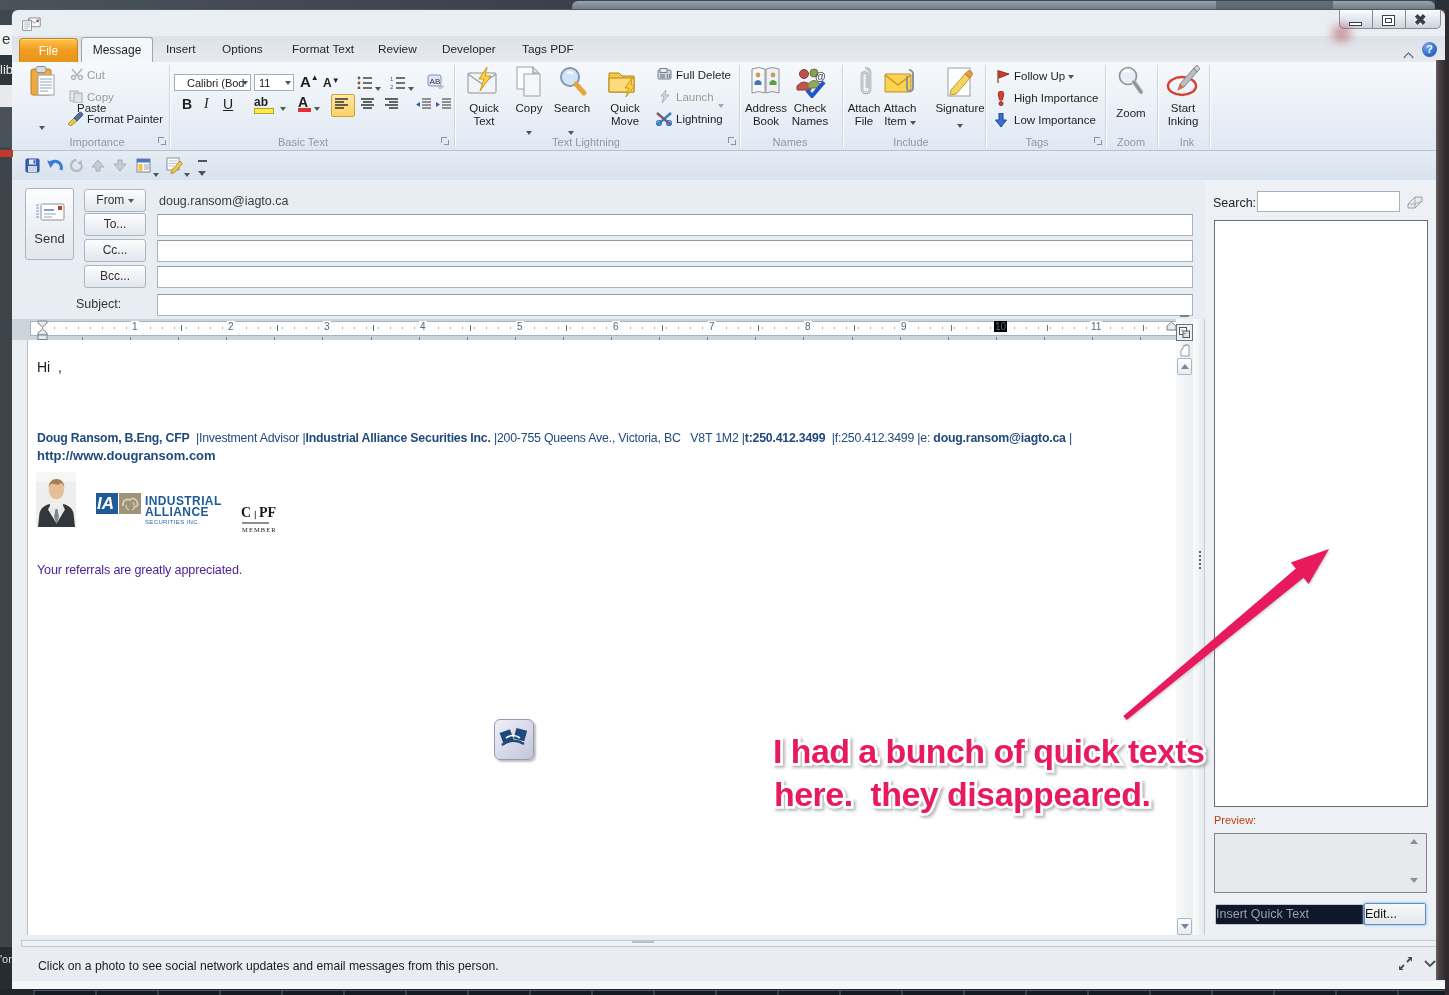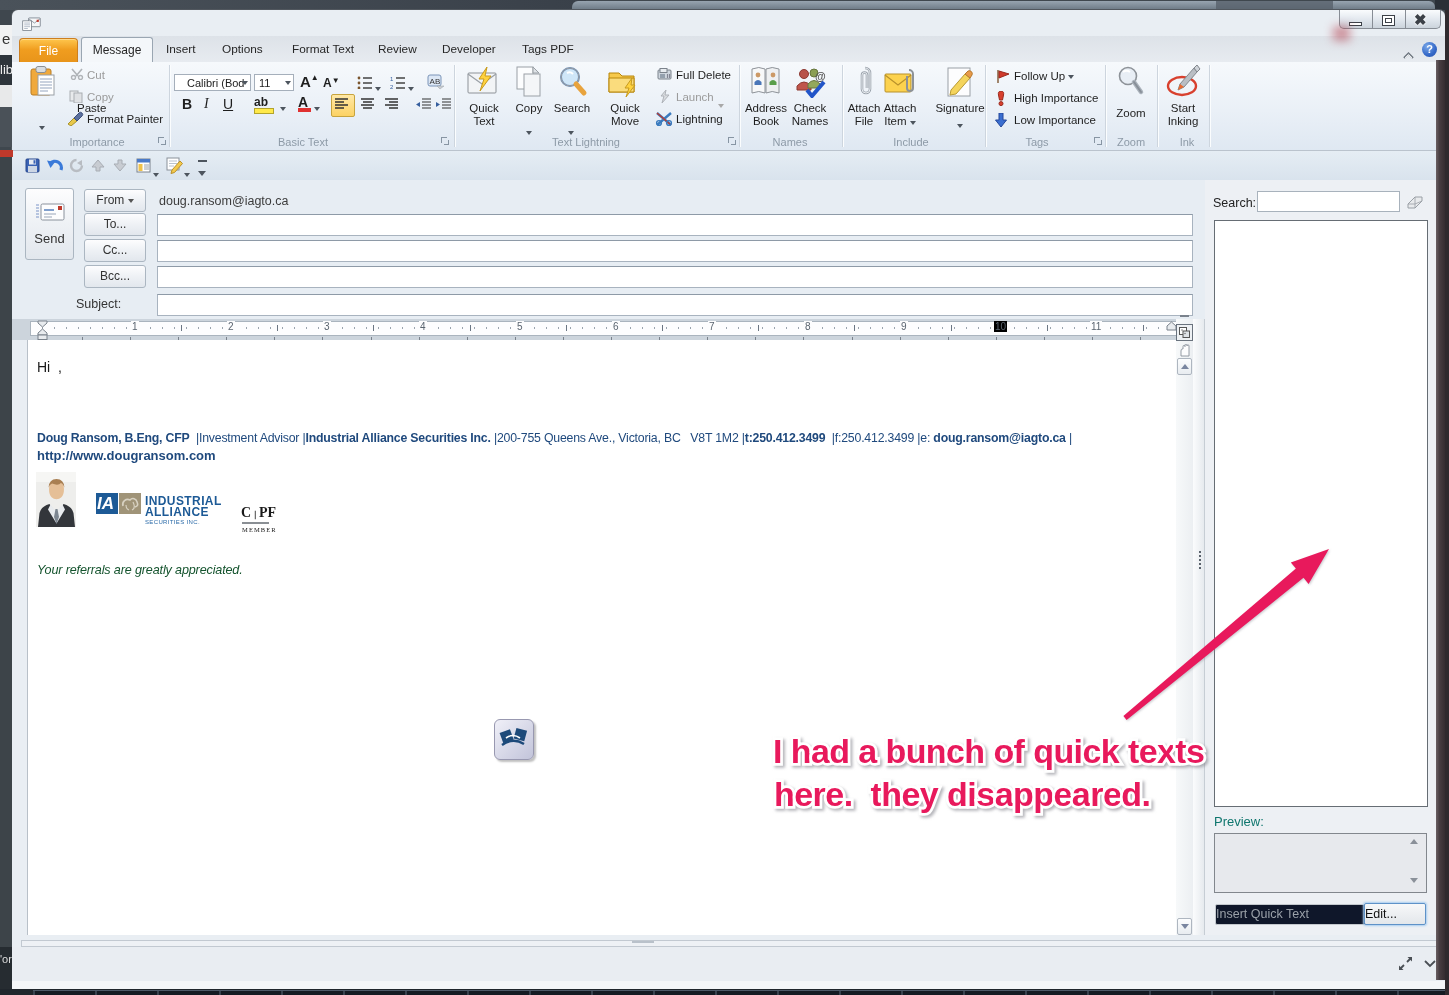--- a/index.html
+++ b/index.html
@@ -422,21 +422,21 @@
         <path d="M4 13 a5 5 0 0 1 7 -6 a4 4 0 0 1 7 2 q2 4 -2 5" fill="none" stroke="#d8d2c2" stroke-width="1.6"></path>
         <path d="M14 9 q3 6 -1 8 M7 12 q0 4 3 5" fill="none" stroke="#d8d2c2" stroke-width="1.2"></path>
       </svg>
     <div class="abs txt" style="left:133px;top:484px;font-size:12px;font-weight:bold;color:#1d5a96;letter-spacing:.4px;">INDUSTRIAL</div>
     <div class="abs txt" style="left:133px;top:495px;font-size:12px;font-weight:bold;color:#1d5a96;letter-spacing:.4px;">ALLIANCE</div>
     <div class="abs txt" style="left:133px;top:509px;font-size:6px;color:#2a6aa8;letter-spacing:0.35px;">SECURITIES INC.</div>
 
     <div class="abs txt" style="left:229px;top:495px;font-size:14px;font-weight:bold;color:#1a1a1a;font-family:'Liberation Serif',serif;">C<span style="font-size:8px;">｜</span>PF</div>
     <div class="abs" style="left:230px;top:512px;width:27px;height:2px;background:#8a8f94;"></div>
     <div class="abs txt" style="left:230px;top:516px;font-size:6.5px;color:#1a1a1a;letter-spacing:1.1px;font-family:'Liberation Serif',serif;">MEMBER</div>
-    <div class="abs txt" style="left:25px;top:553px;font-size:12.6px;letter-spacing:-0.15px;color:#14532d;font-style:italic;">Your referrals are greatly appreciated.</div>
+    <div class="abs txt" style="left:25px;top:553px;font-size:12.6px;letter-spacing:-0.15px;color:#4c1d95;">Your referrals are greatly appreciated.</div>
 
     <div class="abs" style="left:482px;top:709px;width:38px;height:39px;border-radius:6px;background:linear-gradient(135deg,#f0f0f8,#c2c4da);border:1px solid #9898b0;box-shadow:2px 2px 2px rgba(0,0,0,.25);"></div>
     <svg class="abs" style="left:482px;top:709px;" width="38" height="39" viewBox="0 0 38 39">
       <rect x="7" y="12" width="11" height="11" fill="#1d4a7a" transform="rotate(-20 12 17)"></rect>
       <rect x="21" y="10" width="11" height="11" fill="#1d4a7a" transform="rotate(15 26 15)"></rect>
       <path d="M8 26 q11 -8 22 -1" fill="none" stroke="#1d4a7a" stroke-width="2.4"></path>
       <path d="M12 19 q7 -5 14 0" fill="none" stroke="#fff" stroke-width="1.6"></path>
     </svg>
 
     <div class="abs" id="vscroll"></div>
@@ -459,29 +459,30 @@
     <div class="abs" id="vsplit"></div>
     <div class="abs" style="left:1187px;top:541px;width:2px;height:20px;background:repeating-linear-gradient(#5a626c 0 2px,transparent 2px 4px);"></div>
     <div class="abs" id="panel"></div>
     <div class="abs txt" style="left:1201px;top:186px;font-size:12.5px;color:#222;">Search:</div>
     <div class="abs" style="left:1245px;top:181px;width:143px;height:21px;background:#fff;border:1px solid #a8b2bc;box-sizing:border-box;"></div>
     <svg class="abs" style="left:1394px;top:184px;" width="18" height="16" viewBox="0 0 18 16">
         <path d="M2 10 L9 3 L16 3 L16 7 L9 14 L2 14 Z" fill="#e8eaec" stroke="#9aa0a6"></path>
         <path d="M9 3 L9 14 M2 10 L9 10 L16 7" fill="none" stroke="#9aa0a6" stroke-width="0.8"></path>
       </svg>
     <div class="abs" style="left:1202px;top:210px;width:214px;height:587px;background:#fff;border:1px solid #666d74;box-sizing:border-box;"></div>
-    <div class="abs txt" style="left:1202px;top:804px;font-size:13px;color:#0f766e;">Preview:</div>
+    <div class="abs txt" style="left:1202px;top:804px;font-size:11px;color:#c2410c;">Preview:</div>
     <div class="abs" style="left:1202px;top:823px;width:213px;height:60px;background:#e7e9ed;border:1px solid #82878d;box-sizing:border-box;"></div>
     <div class="abs" style="left:1398px;top:829px;width:0;height:0;border-left:4px solid transparent;border-right:4px solid transparent;border-bottom:5px solid #8a9099;"></div>
     <div class="abs" style="left:1398px;top:868px;width:0;height:0;border-left:4px solid transparent;border-right:4px solid transparent;border-top:5px solid #8a9099;"></div>
     <div class="abs" style="left:1203px;top:894px;width:164px;height:21px;border:1px solid #c3c8cd;border-radius:2px;background:#0f172a;box-sizing:border-box;font-size:12.5px;color:#9aa1a9;text-align:left;line-height:19px;">Insert Quick Text</div>
     <div class="abs" style="left:1352px;top:893px;width:62px;height:22px;border:1px solid #5e92c8;border-radius:2px;background:linear-gradient(#f7f8f9,#e3e7eb);box-shadow:0 0 2px 1px #a9cdf0;box-sizing:border-box;font-size:12.5px;color:#111;text-align:left;line-height:20px;">Edit...</div>
     <div class="abs" id="splitbar"></div>
     <div class="abs" style="left:620px;top:931px;width:22px;height:2px;background:#b9c1ca;"></div>
     <div class="abs" id="peoplepane"></div>
+    <div class="abs txt" style="left:26px;top:949px;font-size:12.2px;color:#1c1c1c;">Click on a photo to see social network updates and email messages from this person.</div>
     <svg class="abs" style="left:1386px;top:946px;" width="15" height="15" viewBox="0 0 15 15">
         <path d="M2 13 L6 9 M9 6 L13 2" stroke="#4a4f55" stroke-width="1.8"></path>
         <path d="M1 14 L1 9.5 L5.5 14 Z" fill="#4a4f55"></path>
         <path d="M14 1 L14 5.5 L9.5 1 Z" fill="#4a4f55"></path>
       </svg>
     <svg class="abs" style="left:1412px;top:950px;" width="12" height="8" viewBox="0 0 12 8">
         <path d="M1 1 L6 6 L11 1" fill="none" stroke="#4a4f55" stroke-width="1.8"></path>
       </svg>
     <div class="abs" id="bottomwhite"></div>
   </div>

